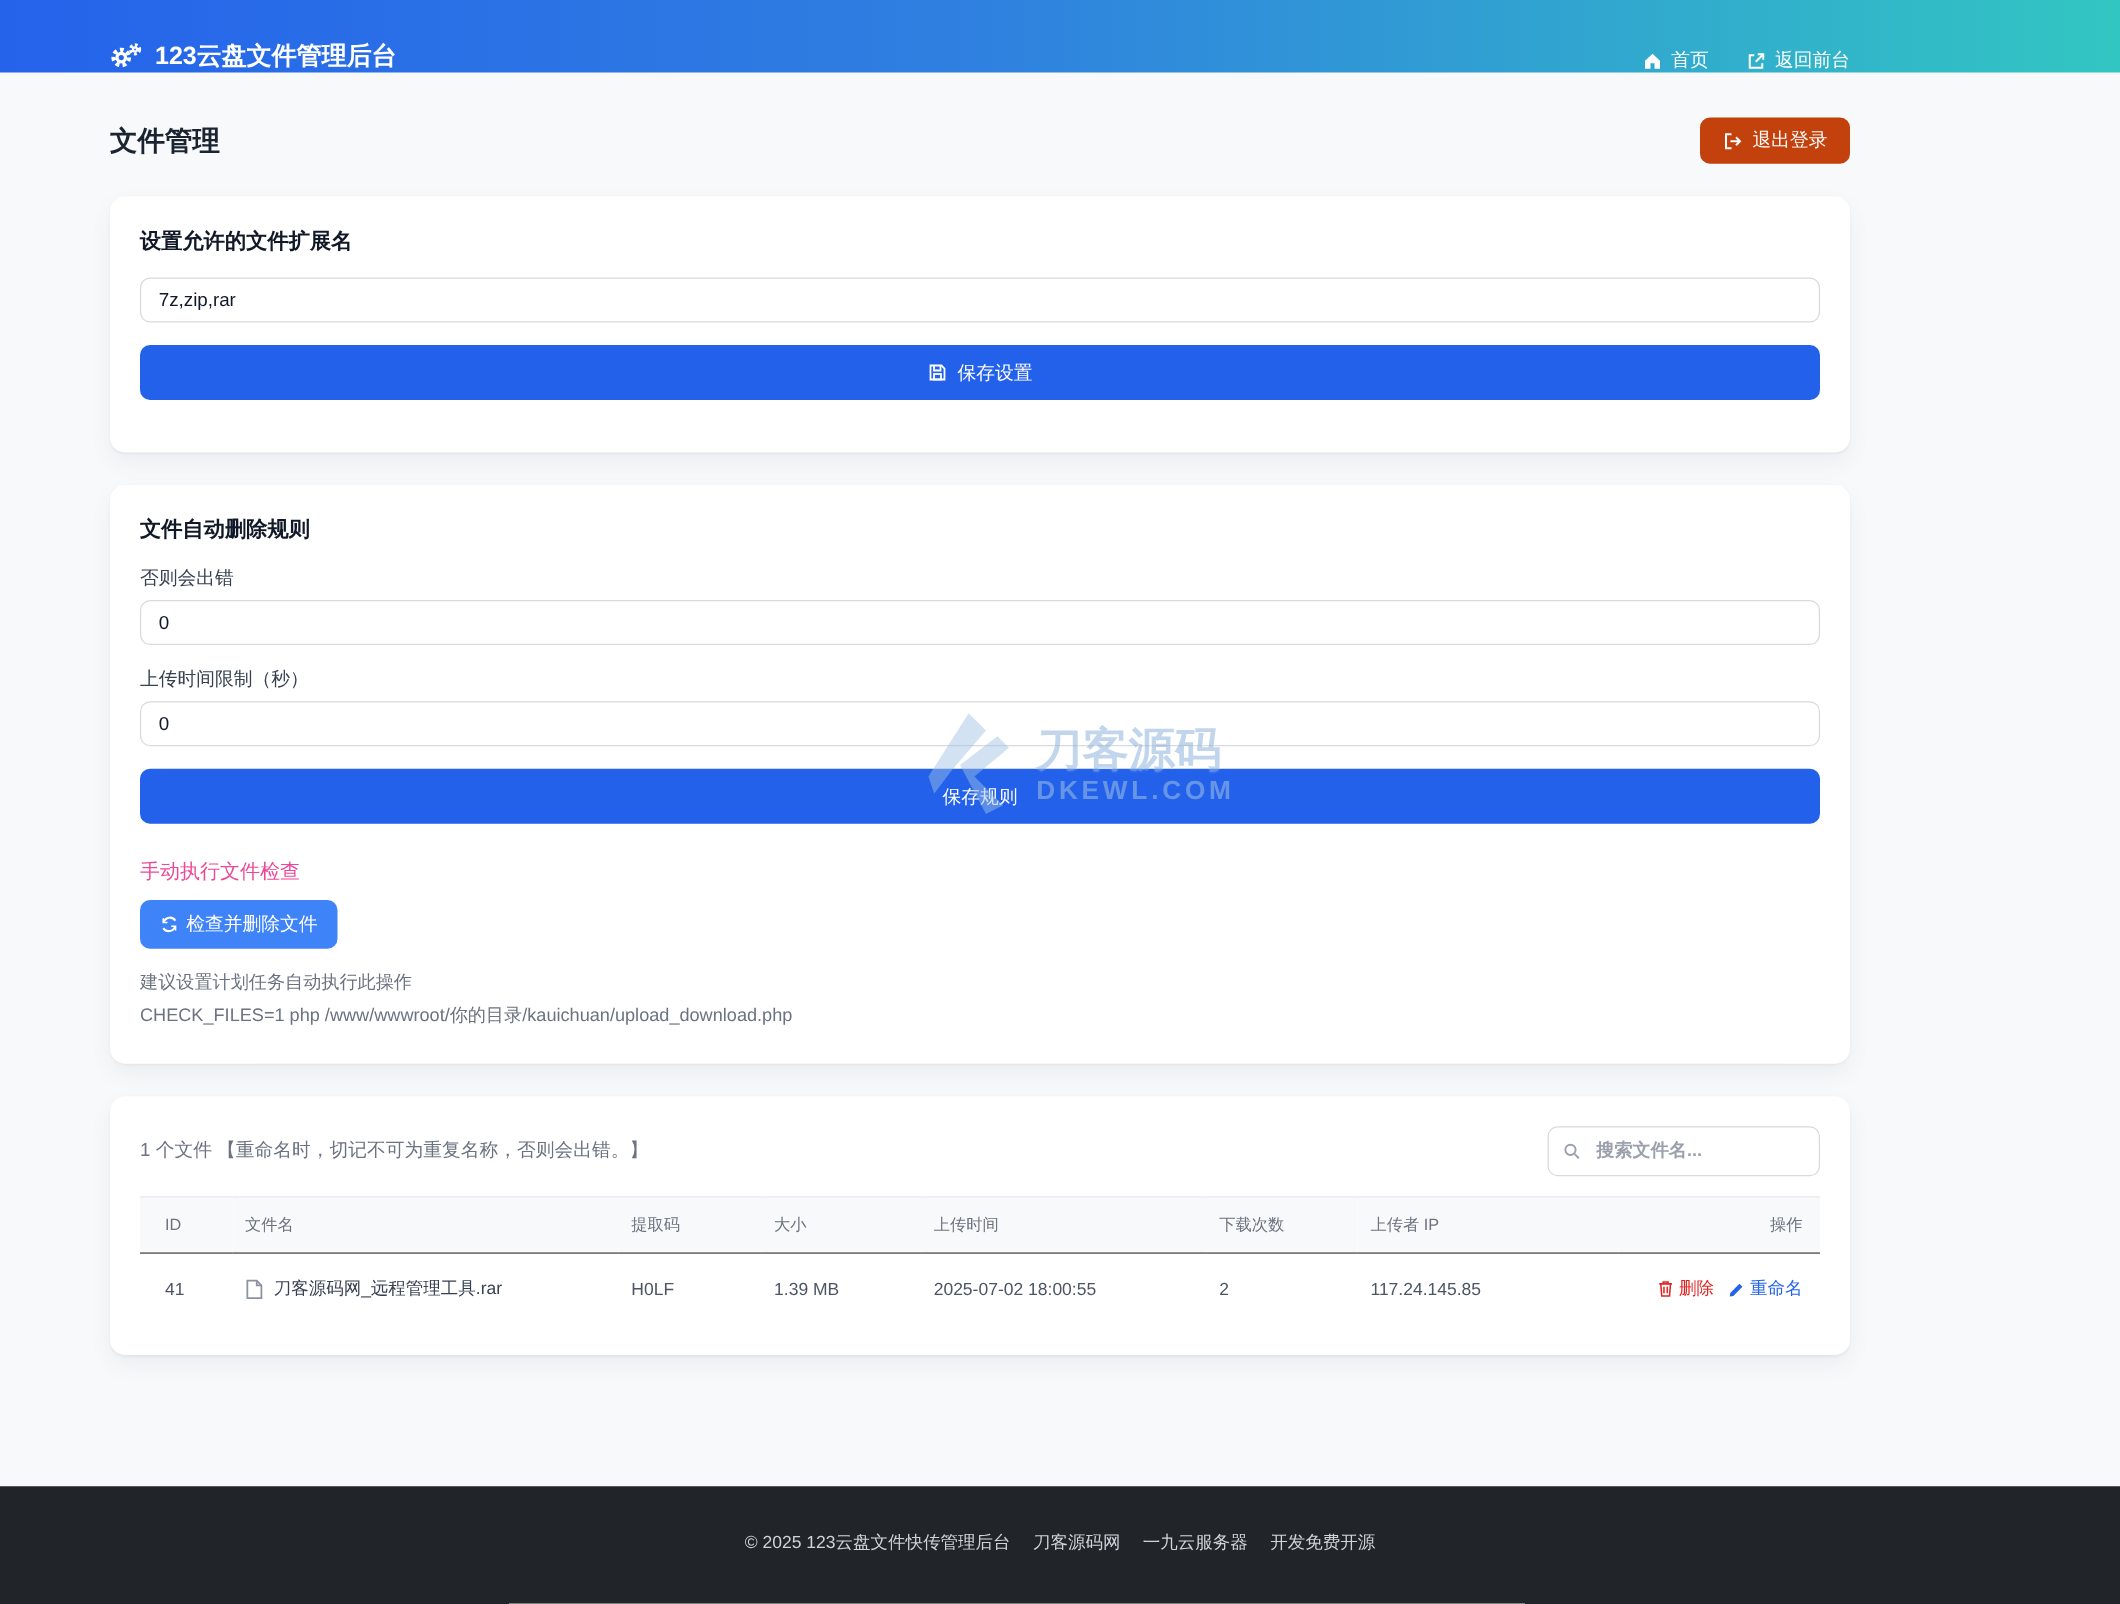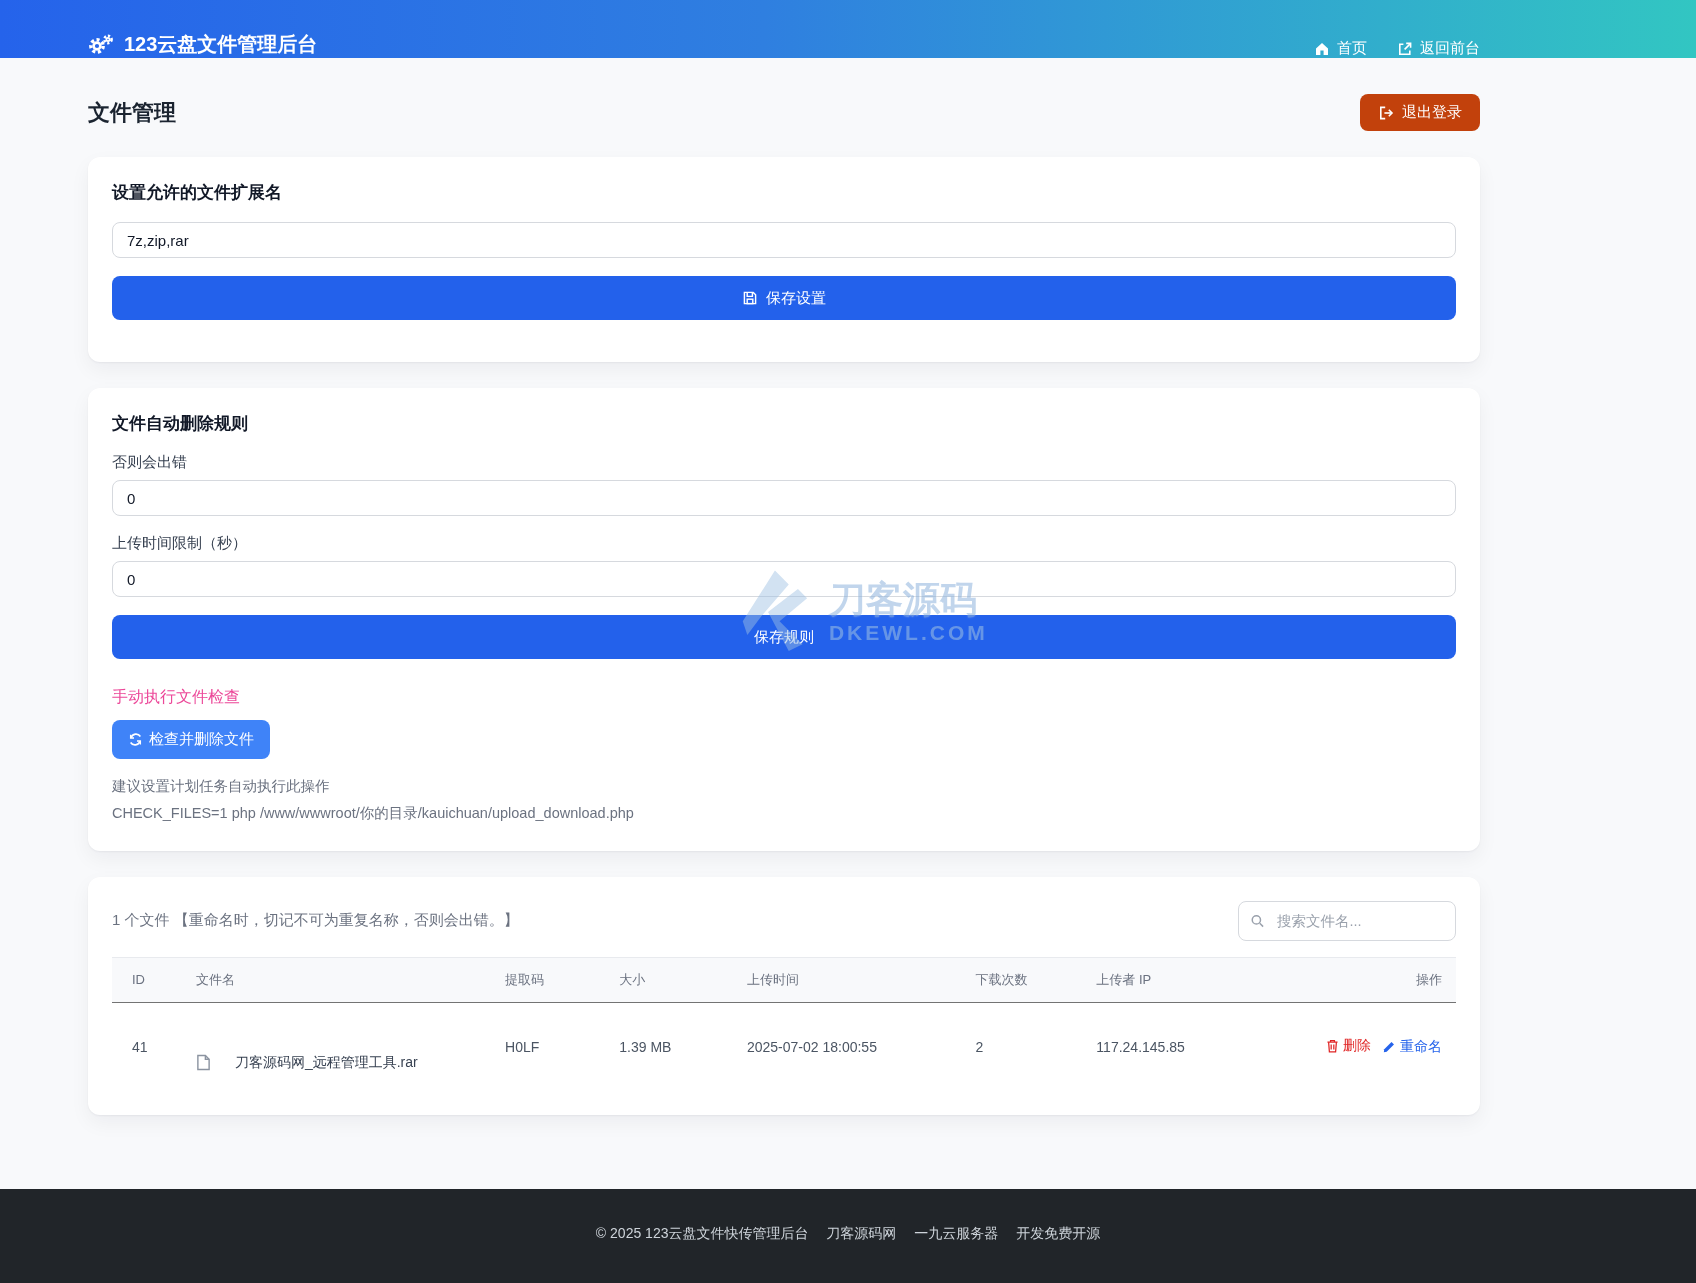--- a/index.html
+++ b/index.html
@@ -63,32 +63,32 @@
   }
   .hint { font-size:14.5px; color:#6b7280; line-height:1.85; }
   
   .files-head { display:flex; align-items:center; justify-content:space-between; margin-bottom:16px; }
   .files-count { font-size:15px; color:#6b7280; }
   .search-wrap { position:relative; width:218px; }
   .search-wrap svg { position:absolute; left:12px; top:50%; transform:translateY(-50%); }
   .search-input {
     width:100%; height:40px; border:1px solid #d6d9de; border-radius:8px;
     padding:0 12px 0 38px; font-size:14.5px; color:#374151;
-    font-family:inherit; outline:none;
+    font-family:inherit; outline:none;font-weight:bold;
   }
   .search-input::placeholder { color:#9aa1ac; }
   table { width:100%; border-collapse:collapse; }
   thead th {
     text-align:left; font-size:13px; font-weight:500; color:#6b7280;
     background:#f8f9fb; padding:13px 10px;
     border-top:1px solid #e8eaee; border-bottom:1px solid #737373;
   }
   tbody td { padding:19px 10px; font-size:14px; color:#4b5563; }
   .col-id { padding-left:20px !important; }
-  .cell-name { display:flex; align-items:center; gap:24px; color:#374151;margin-top:32px; }
+  .cell-name { display:flex; align-items:center; gap:8px; color:#374151; }
   th.col-actions, td.col-actions { text-align:right; padding-right:14px !important; }
   .action-link { display:inline-flex; align-items:center; gap:4px; font-size:14px; cursor:pointer; text-decoration:none; }
   .link-delete { color:#e02424; margin-right:8px; }
   .link-rename { color:#2563eb; }
   
   .footer {
     margin-top:auto;
     background:#212529; color:#ced4da; font-size:14px;
     padding:36px 0 40px; text-align:center;
   }

